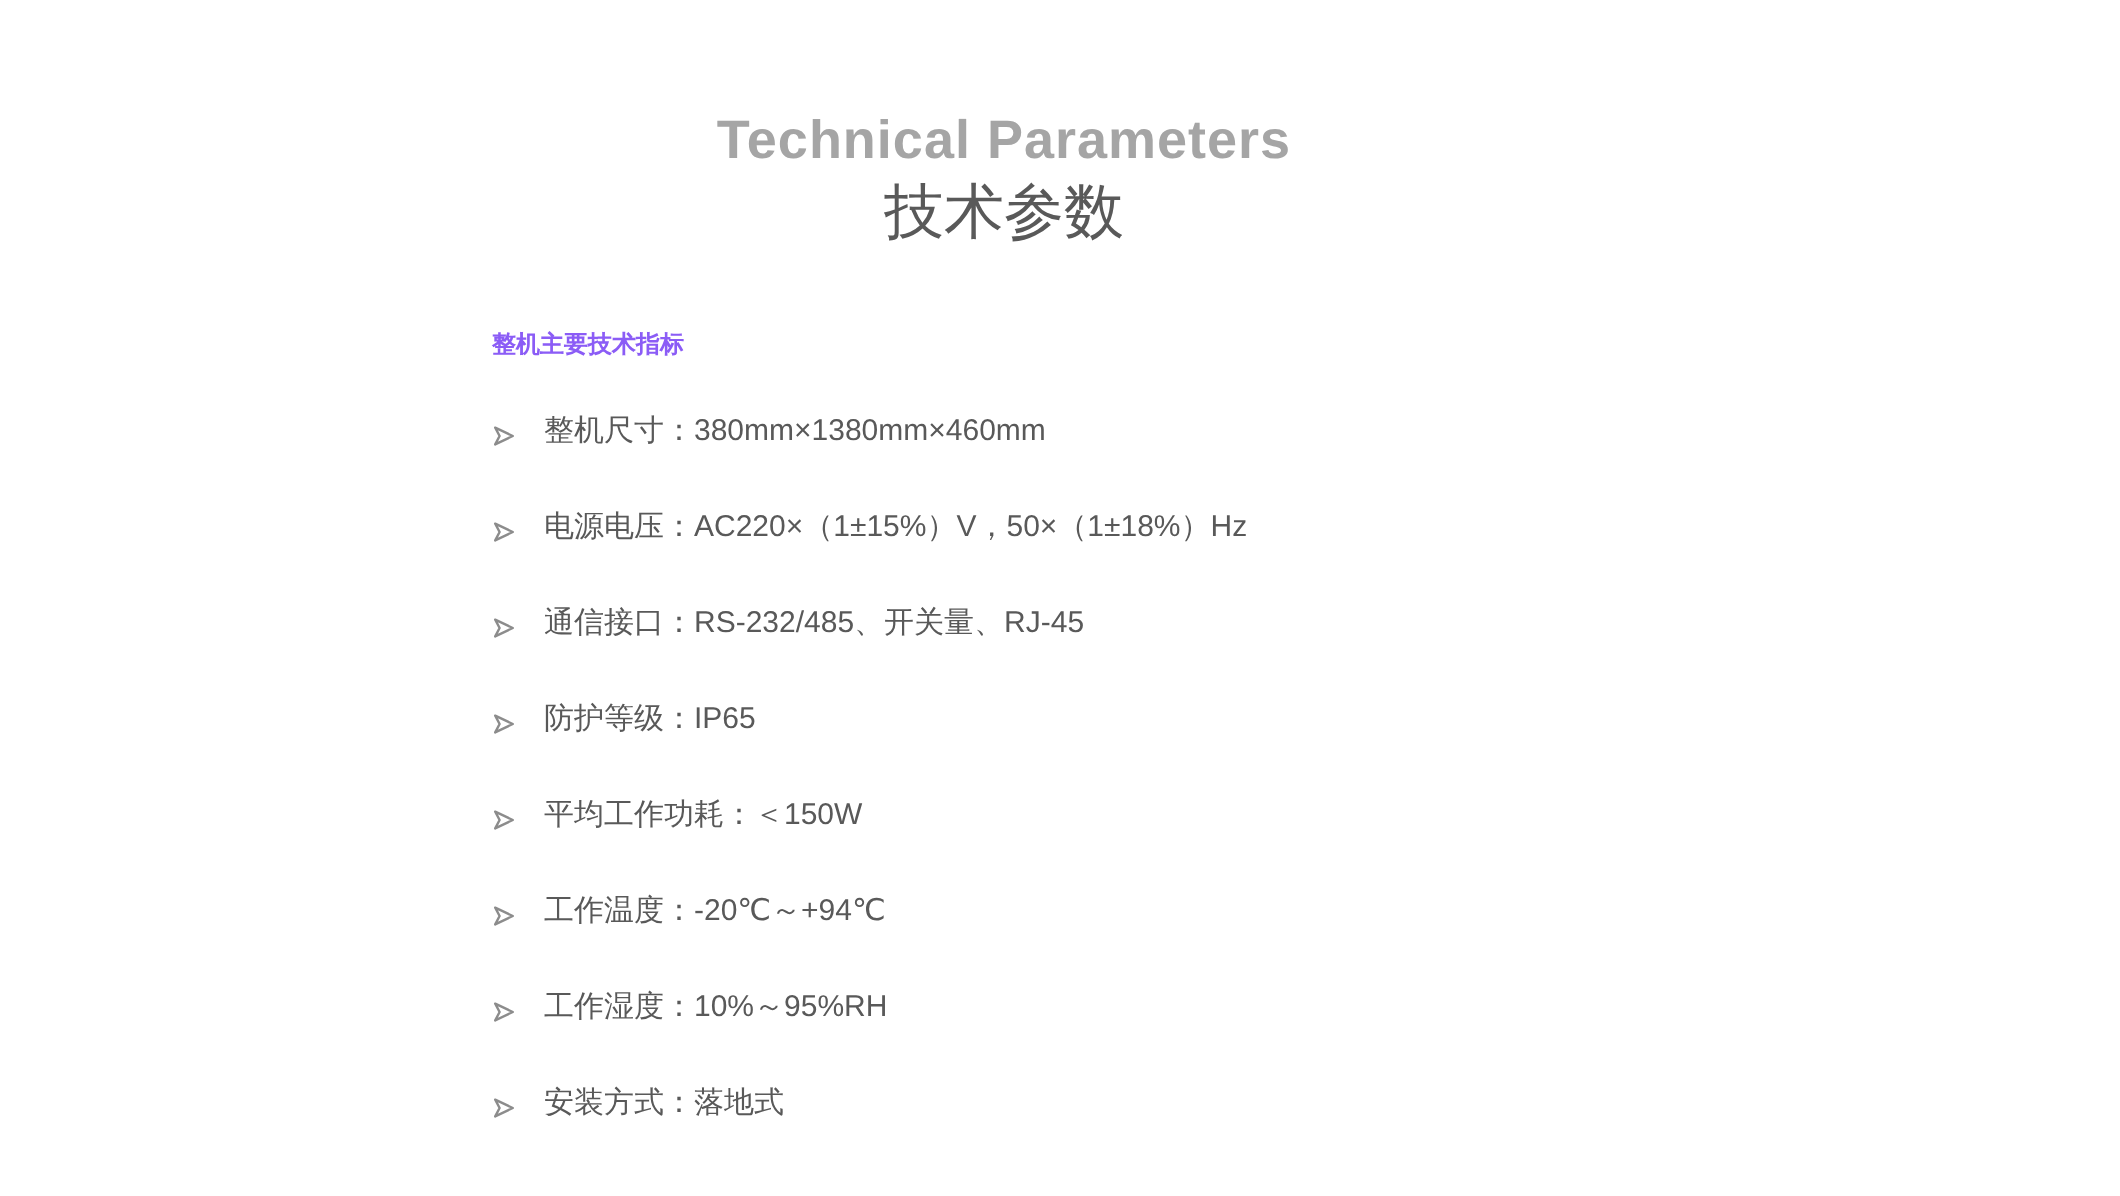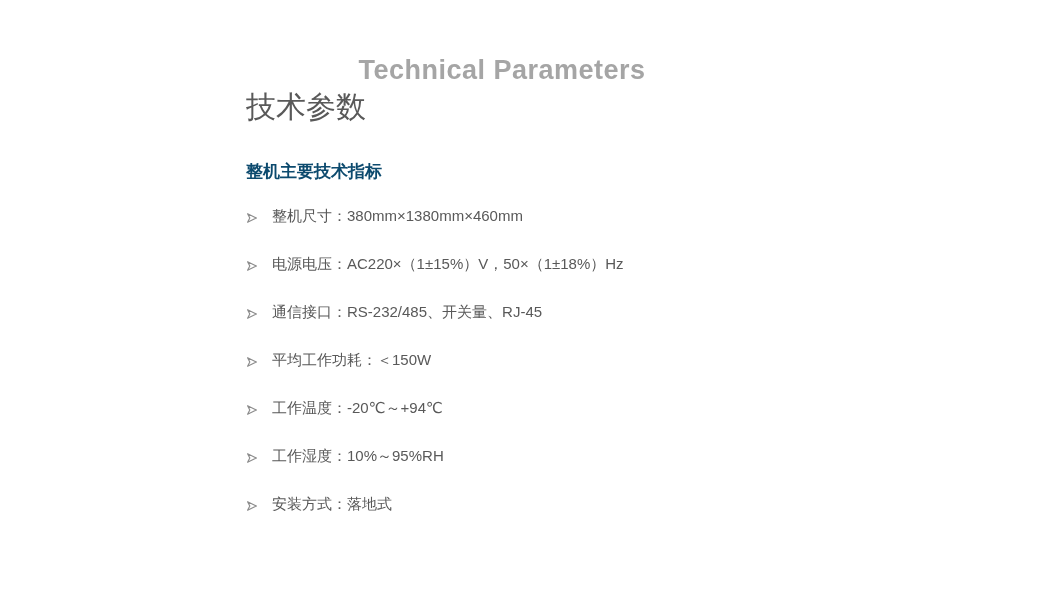--- a/index.html
+++ b/index.html
@@ -26,31 +26,32 @@
     margin: 38px 0 0 0;
     text-align: center;
     font-size: 27px;
     line-height: 30px;
     font-weight: bold;
     letter-spacing: 0.5px;
     color: #a5a5a5;
   }
   .title-zh {
     margin: 4px 0 0 0;
+    text-align: center;
     font-size: 30px;
     line-height: 36px;
     font-weight: 400;
     color: #595959;
   }
   .section-heading {
     margin: 38px 0 0 0;
-    font-size: 17px;
+    font-size: 12px;
     line-height: 18px;
     font-weight: bold;
-    color: #0c4a6e;
+    color: #8b5cf6;
   }
   .spec-list {
     list-style: none;
     margin: 26px 0 0 0;
     padding: 0;
   }
   .spec-item {
     display: flex;
     align-items: center;
     margin: 0 0 30px 0;
@@ -96,20 +97,26 @@
     <span class="item-text">电源电压：AC220×（1±15%）V，50×（1±18%）Hz</span>
   </li>
 
   <li class="spec-item">
     <svg class="bullet" viewBox="0 0 12 12" xmlns="http://www.w3.org/2000/svg">
       <path d="M1.6 1.8 L10.4 6 L1.6 10.2 L3.8 6 Z" fill="none" stroke="#8c8c8c" stroke-width="1.2" stroke-linejoin="round"></path>
     </svg>
     <span class="item-text">通信接口：RS-232/485、开关量、RJ-45</span>
   </li>
 
+  <li class="spec-item">
+    <svg class="bullet" viewBox="0 0 12 12" xmlns="http://www.w3.org/2000/svg">
+      <path d="M1.6 1.8 L10.4 6 L1.6 10.2 L3.8 6 Z" fill="none" stroke="#8c8c8c" stroke-width="1.2" stroke-linejoin="round"></path>
+    </svg>
+    <span class="item-text">防护等级：IP65</span>
+  </li>
 
   <li class="spec-item">
     <svg class="bullet" viewBox="0 0 12 12" xmlns="http://www.w3.org/2000/svg">
       <path d="M1.6 1.8 L10.4 6 L1.6 10.2 L3.8 6 Z" fill="none" stroke="#8c8c8c" stroke-width="1.2" stroke-linejoin="round"></path>
     </svg>
     <span class="item-text">平均工作功耗：＜150W</span>
   </li>
 
   <li class="spec-item">
     <svg class="bullet" viewBox="0 0 12 12" xmlns="http://www.w3.org/2000/svg">

